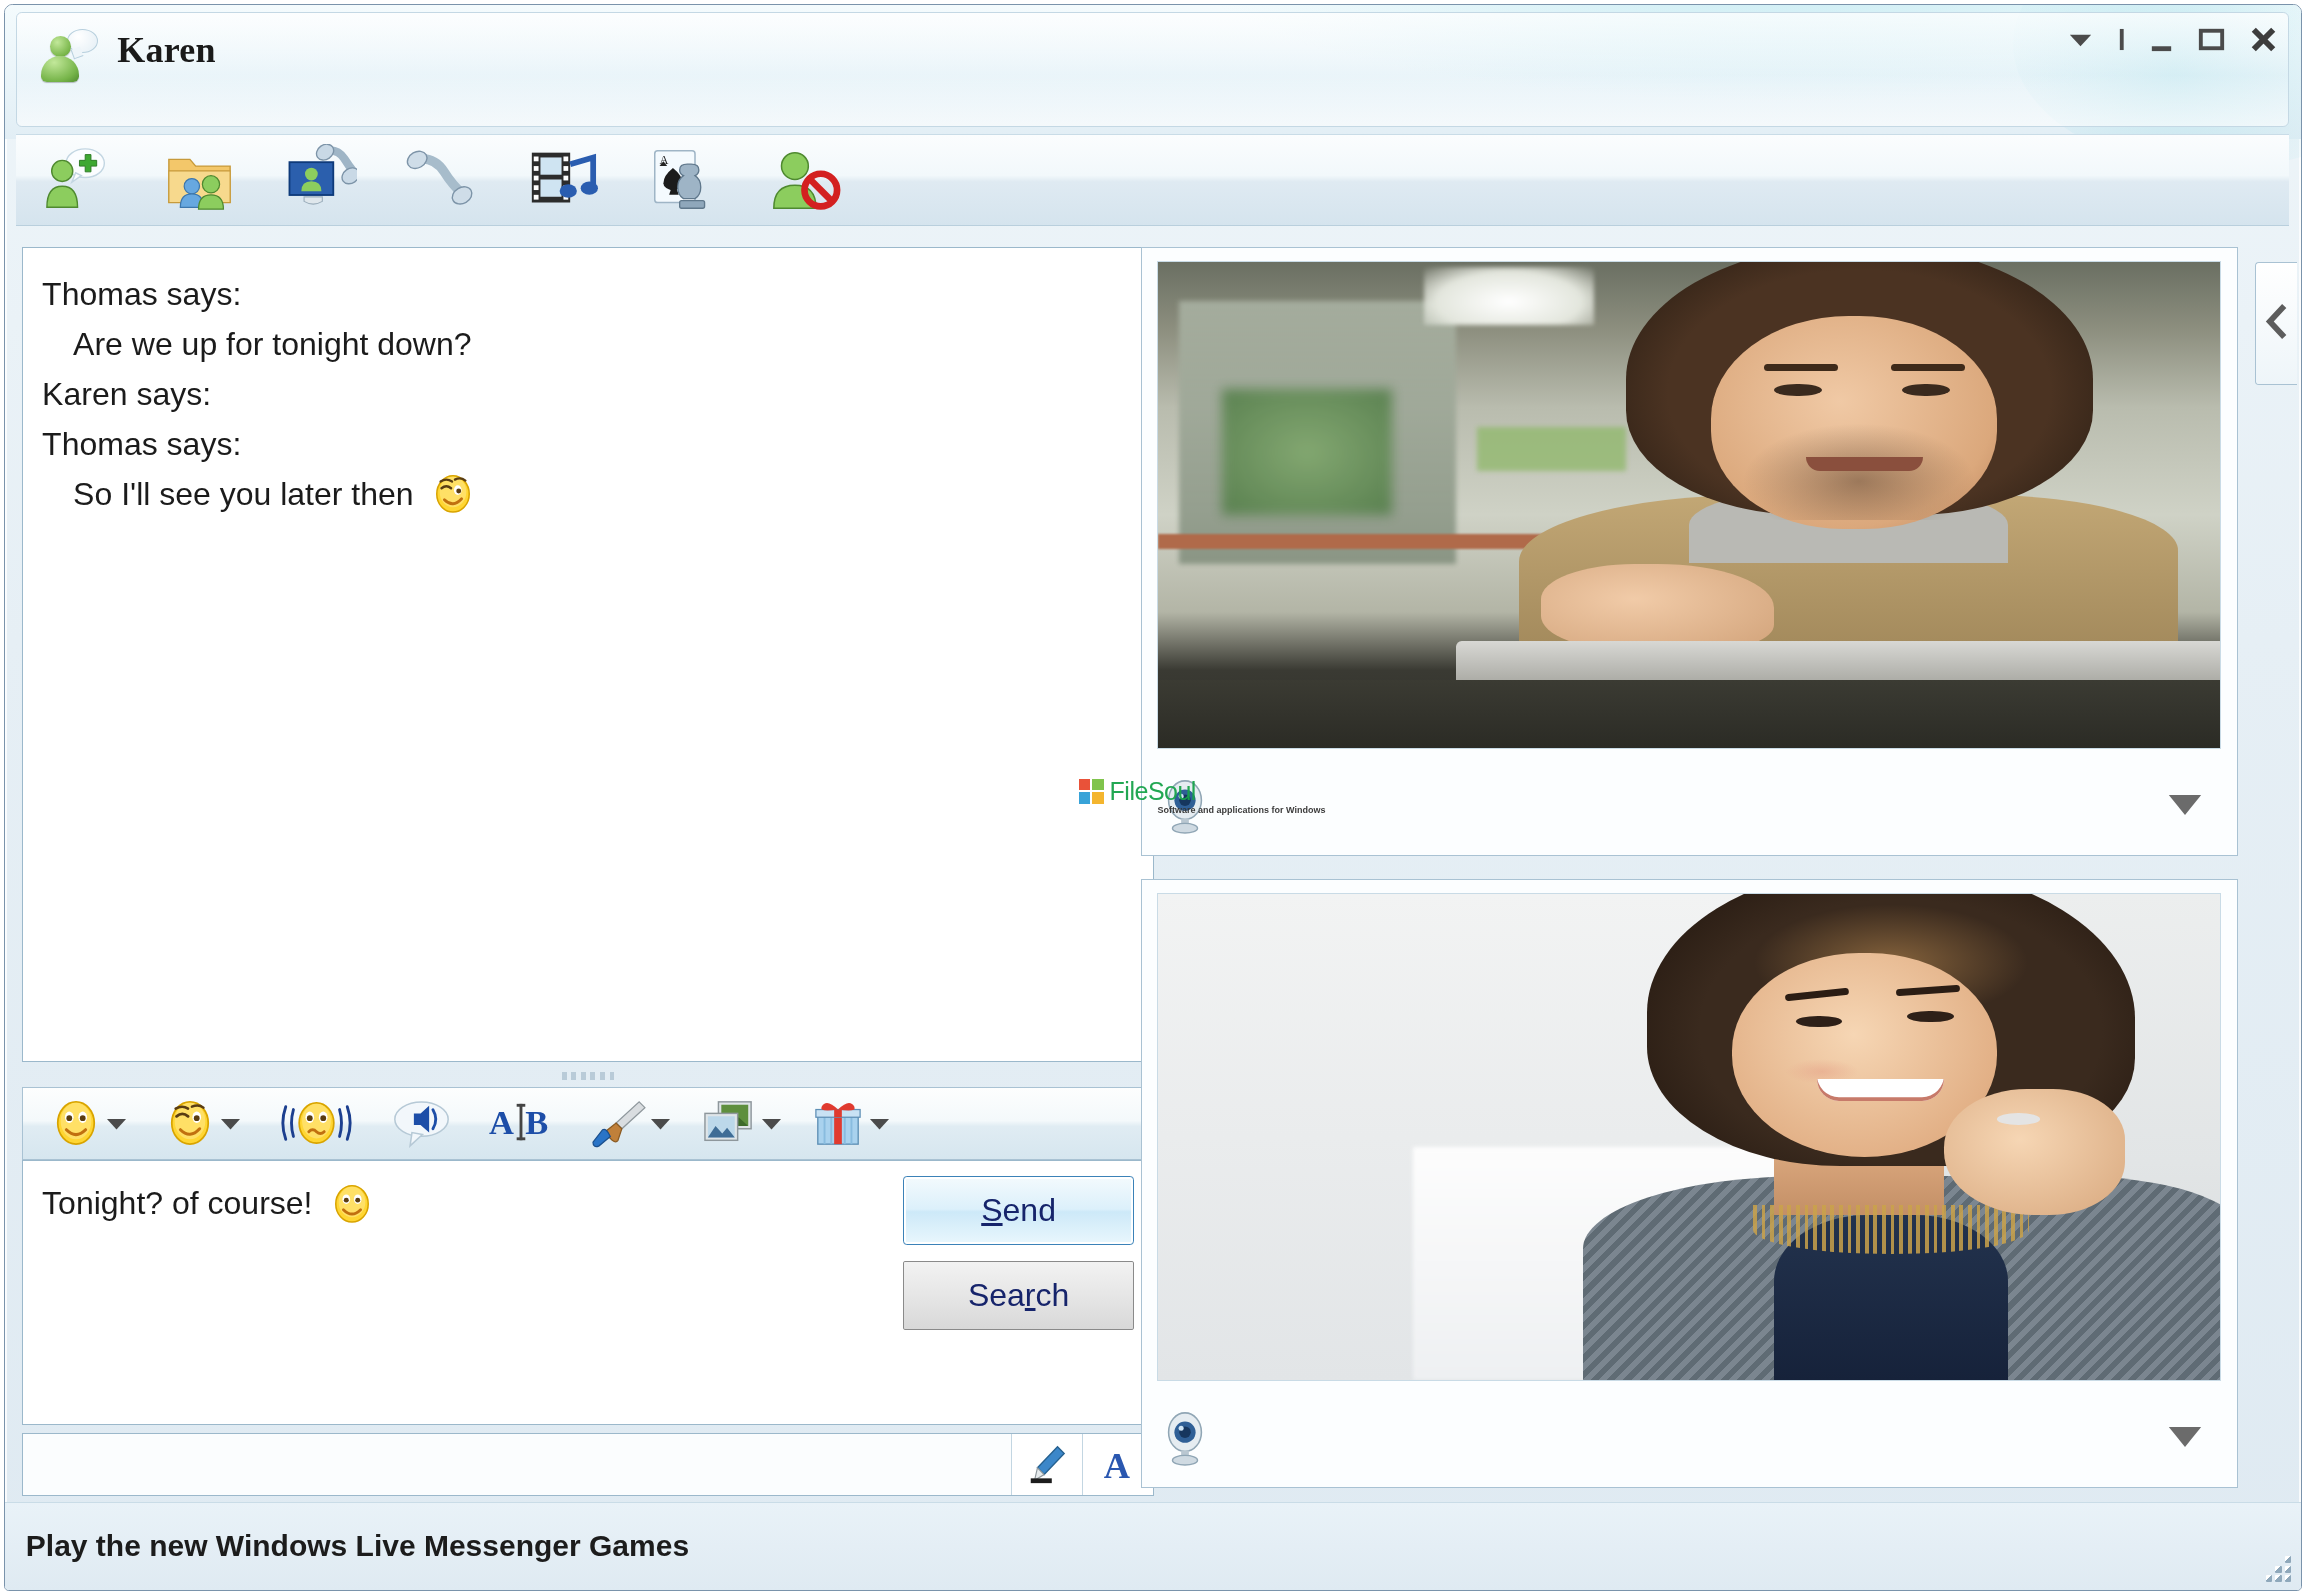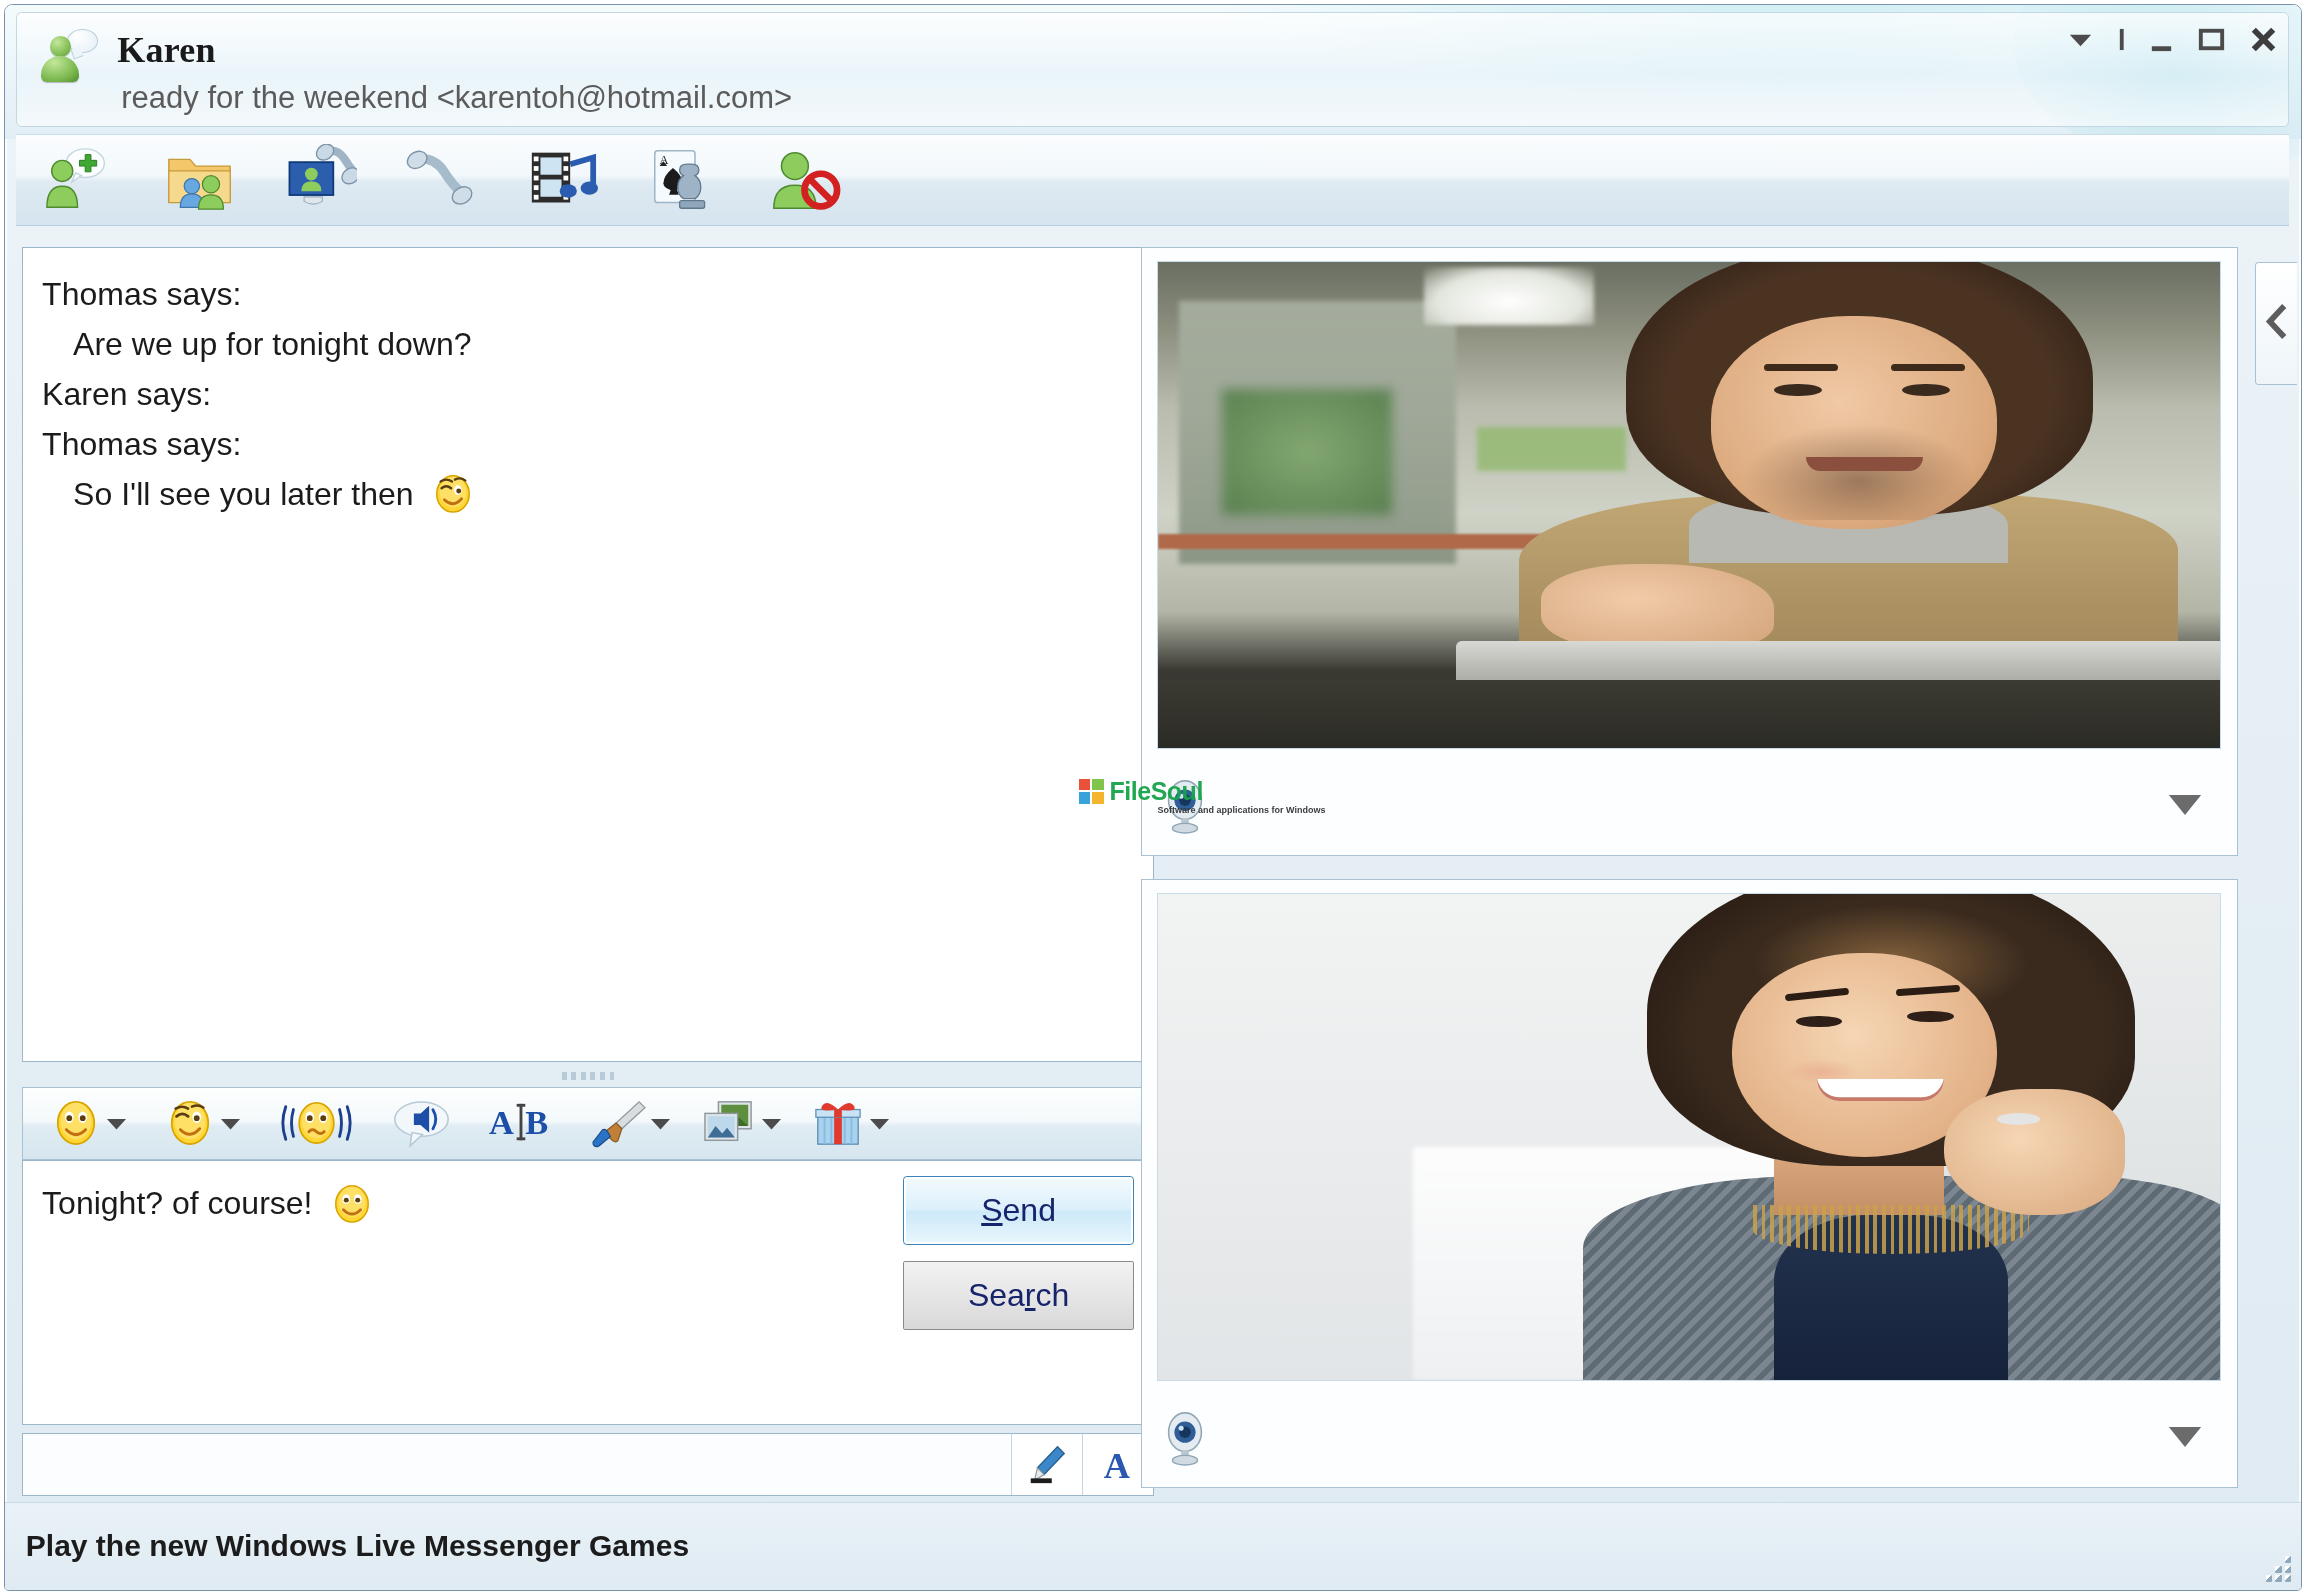--- a/index.html
+++ b/index.html
@@ -273,21 +273,21 @@
     background:#e4e4e4; border-radius:50%;}
 
   
   #watermark{
     position:absolute; left:1074px; top:774px; z-index:5;
     display:flex; align-items:flex-start; gap:5.8px; opacity:.95;
   }
   #wm-grid{ width:25px; height:25px; display:grid; grid-template-columns:1fr 1fr; grid-template-rows:1fr 1fr; gap:1.9px; }
   #wm-grid i{ display:block; }
   #wm-text{ line-height:1; }
-  #wm-title{ font-size:25px; font-weight:bold; color:#17a34a; letter-spacing:-0.5px; }
+  #wm-title{ font-size:25px; font-weight:normal; color:#17a34a; letter-spacing:-0.5px; }
   #wm-sub{ font-size:9px; font-weight:bold; color:#333; margin-top:1.9px;padding-left:48px; }
 
   
   #side-tab{
     position:absolute; right:3.8px; top:257px; width:42px; height:123px; z-index:4;
     background: linear-gradient(180deg,#ffffff,#eef5f9);
     border:1px solid #a9c2d3; border-right:none; border-radius:3.8px 0 0 3.8px;
     display:flex; align-items:center; justify-content:center;
   }
 
@@ -311,21 +311,20 @@
   <div id="titlebar">
     <div id="title-inner">
 
       <div id="contact-avatar">
         <div class="av-bubble"></div>
         <div class="av-head"></div>
         <div class="av-body"></div>
       </div>
 
       <div id="contact-name">Karen</div>
-      <div id="contact-status">ready for the weekend &lt;karentoh@hotmail.com&gt;</div>
     </div>
 
     <div id="win-controls">
       <span class="wc">
         <svg width="33" height="33" viewBox="0 0 34 34">
             <polygon points="6,12 28,12 17,24" fill="#4b4b4b"></polygon>
           </svg>
       </span>
       <span class="wc">
         <svg width="11.5" height="33" viewBox="0 0 12 34">

